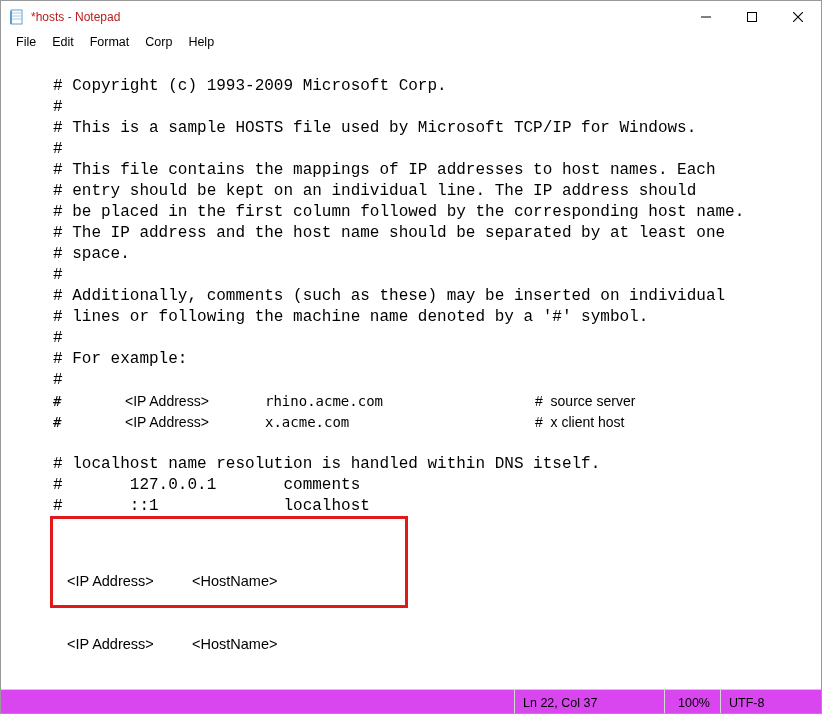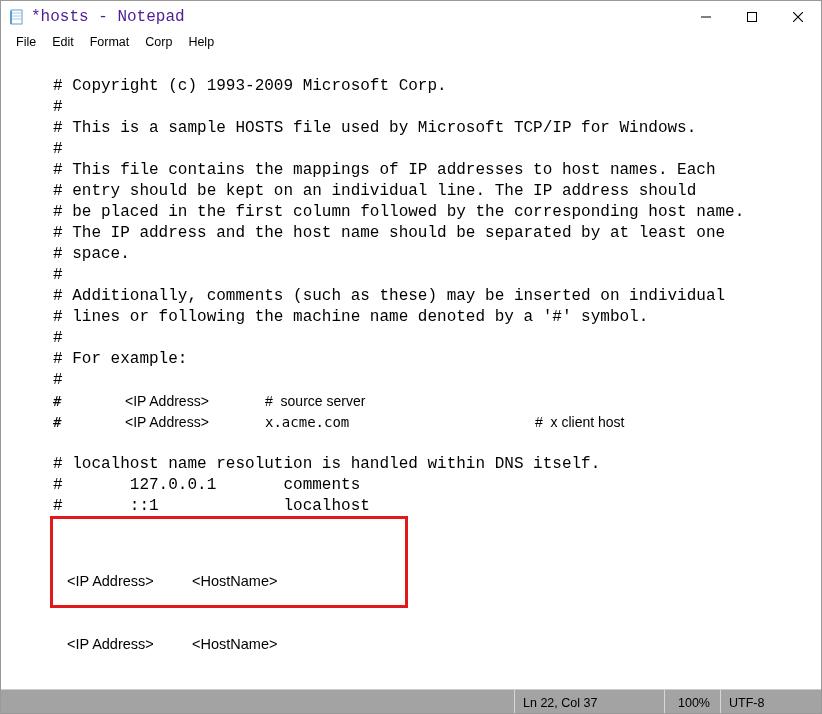--- a/index.html
+++ b/index.html
@@ -22,24 +22,23 @@
       display: flex;
       align-items: center;
       padding-left: 8px;
     }
     .titlebar .icon {
       width: 16px;
       height: 16px;
       margin-right: 6px;
     }
     .titlebar .title {
-      font-size: 16px;
+      font-size: 12px;
       flex: 1;
-      color: #4c1d95;
-      font-family: Liberation Mono, monospace;
+      color: #b91c1c;
     }
     .titlebar .controls {
       display: flex;
     }
     .titlebar .ctrl {
       width: 46px;
       height: 32px;
       display: flex;
       align-items: center;
       justify-content: center;
@@ -91,21 +90,21 @@
       padding: 10px 10px 8px 14px;
       font-family: 'Segoe UI', Arial, sans-serif;
       font-size: 14.5px;
       line-height: 21px;
     }
     .redbox .row { display: flex; }
     .redbox .c1 { width: 125px; }
     .statusbar {
       height: 24px;
       border-top: 1px solid #ccc;
-      background: #a3a3a3;
+      background: #d946ef;
       display: flex;
       font-size: 12.5px;
     }
     .statusbar .cell {
       border-right: 1px solid #d8d8d8;
       padding: 3px 10px 0 8px;
       display: flex;
       align-items: center;
     }
     .statusbar .spacer { flex: 1; border-right: 1px solid #d8d8d8; }
@@ -159,21 +158,21 @@
 <span># entry should be kept on an individual line. The IP address should</span>
 <span># be placed in the first column followed by the corresponding host name.</span>
 <span># The IP address and the host name should be separated by at least one</span>
 <span># space.</span>
 <span>#</span>
 <span># Additionally, comments (such as these) may be inserted on individual</span>
 <span># lines or following the machine name denoted by a '#' symbol.</span>
 <span>#</span>
 <span># For example:</span>
 <span>#</span>
-<div class="example-row"><span class="hash">#</span><span class="ip">&lt;IP Address&gt;</span><span class="cmt">#  source server</span></div><div class="example-row"><span class="hash">#</span><span class="ip">&lt;IP Address&gt;</span><span class="host">x.acme.com</span><span class="cmt">#  x client host</span></div><span></span>
+<div class="example-row"><span class="hash">#</span><span class="ip">&lt;IP Address&gt;</span><span class="host">rhino.acme.com</span><span class="cmt">#  source server</span></div><div class="example-row"><span class="hash">#</span><span class="ip">&lt;IP Address&gt;</span><span class="host">x.acme.com</span><span class="cmt">#  x client host</span></div><span></span>
 <span># localhost name resolution is handled within DNS itself.</span>
 <span>#       127.0.0.1       comments</span>
 <span>#       ::1             localhost</span>
 
   
   <div class="redbox">
     <div class="row">
       <span class="c1">&lt;IP Address&gt;</span>
       <span>&lt;HostName&gt;</span>
     </div>

